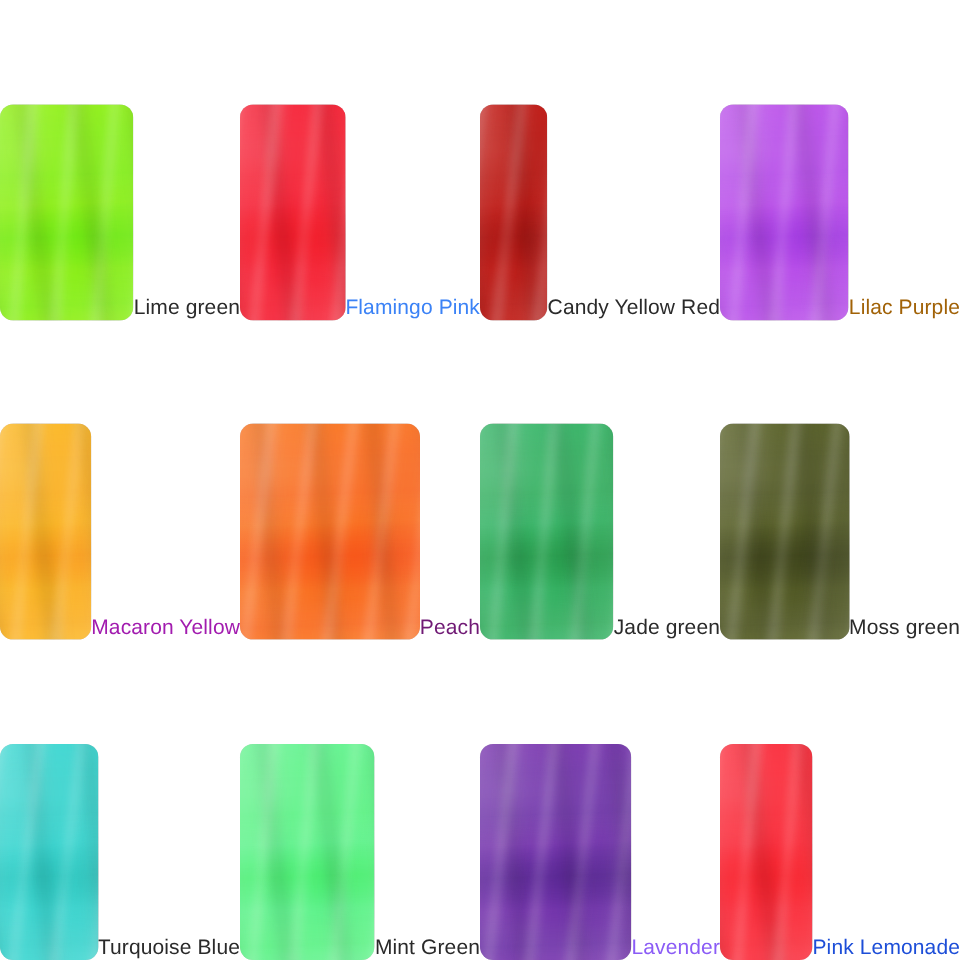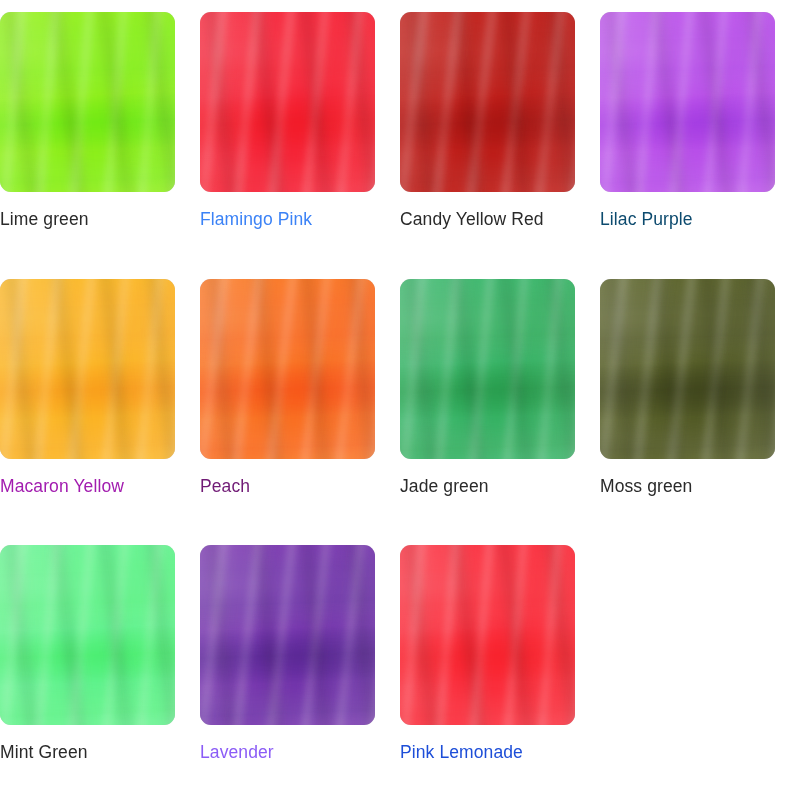--- a/index.html
+++ b/index.html
@@ -20,22 +20,21 @@
     width: 800px;
     height: 800px;
     display: grid;
     grid-template-columns: repeat(4, 200px);
     grid-template-rows: repeat(3, 266.6px);
     align-content: start;
   }
 
   .swatch-cell {
     display: flex;
-    flex-direction: column;
-    align-items: flex-start;
+    align-items: flex-end;
     justify-content: flex-start;
     padding-top: 12px;
   }
 
   .swatch-chip {
     position: relative;
     width: 175px;
     height: 180px;
     border-radius: 11px;
     overflow: hidden;
@@ -173,21 +172,21 @@
     </div>
     <div class="swatch-cell">
       <div class="swatch-chip">
         <div class="chip-base" style="background-color: rgb(180, 75, 232);"></div>
         <div class="chip-tex-a" style="transform: rotate(-0.88deg);"></div>
         <div class="chip-tex-b" style="transform: rotate(-0.88deg);"></div>
         <div class="chip-tex-c"></div>
         <div class="chip-tex-d"></div>
         <div class="chip-sheen"></div>
       </div>
-      <div class="swatch-label" style="color: #0c4a6e;">Lilac Purple</div>
+      <div class="swatch-label" style="color: #a16207;">Lilac Purple</div>
     </div>
     <div class="swatch-cell">
       <div class="swatch-chip">
         <div class="chip-base" style="background-color: rgb(251, 175, 35);"></div>
         <div class="chip-tex-a" style="transform: rotate(0deg);"></div>
         <div class="chip-tex-b" style="transform: rotate(0deg);"></div>
         <div class="chip-tex-c"></div>
         <div class="chip-tex-d"></div>
         <div class="chip-sheen"></div>
       </div>
@@ -221,20 +220,31 @@
         <div class="chip-tex-a" style="transform: rotate(0.22deg);"></div>
         <div class="chip-tex-b" style="transform: rotate(0.22deg);"></div>
         <div class="chip-tex-c"></div>
         <div class="chip-tex-d"></div>
         <div class="chip-sheen"></div>
       </div>
       <div class="swatch-label" style="color: rgb(42, 42, 42);">Moss green</div>
     </div>
     <div class="swatch-cell">
       <div class="swatch-chip">
+        <div class="chip-base" style="background-color: rgb(56, 210, 204);"></div>
+        <div class="chip-tex-a" style="transform: rotate(1.1deg);"></div>
+        <div class="chip-tex-b" style="transform: rotate(1.1deg);"></div>
+        <div class="chip-tex-c"></div>
+        <div class="chip-tex-d"></div>
+        <div class="chip-sheen"></div>
+      </div>
+      <div class="swatch-label" style="color: rgb(42, 42, 42);">Turquoise Blue</div>
+    </div>
+    <div class="swatch-cell">
+      <div class="swatch-chip">
         <div class="chip-base" style="background-color: rgb(91, 242, 133);"></div>
         <div class="chip-tex-a" style="transform: rotate(-0.44deg);"></div>
         <div class="chip-tex-b" style="transform: rotate(-0.44deg);"></div>
         <div class="chip-tex-c"></div>
         <div class="chip-tex-d"></div>
         <div class="chip-sheen"></div>
       </div>
       <div class="swatch-label" style="color: rgb(42, 42, 42);">Mint Green</div>
     </div>
     <div class="swatch-cell">

